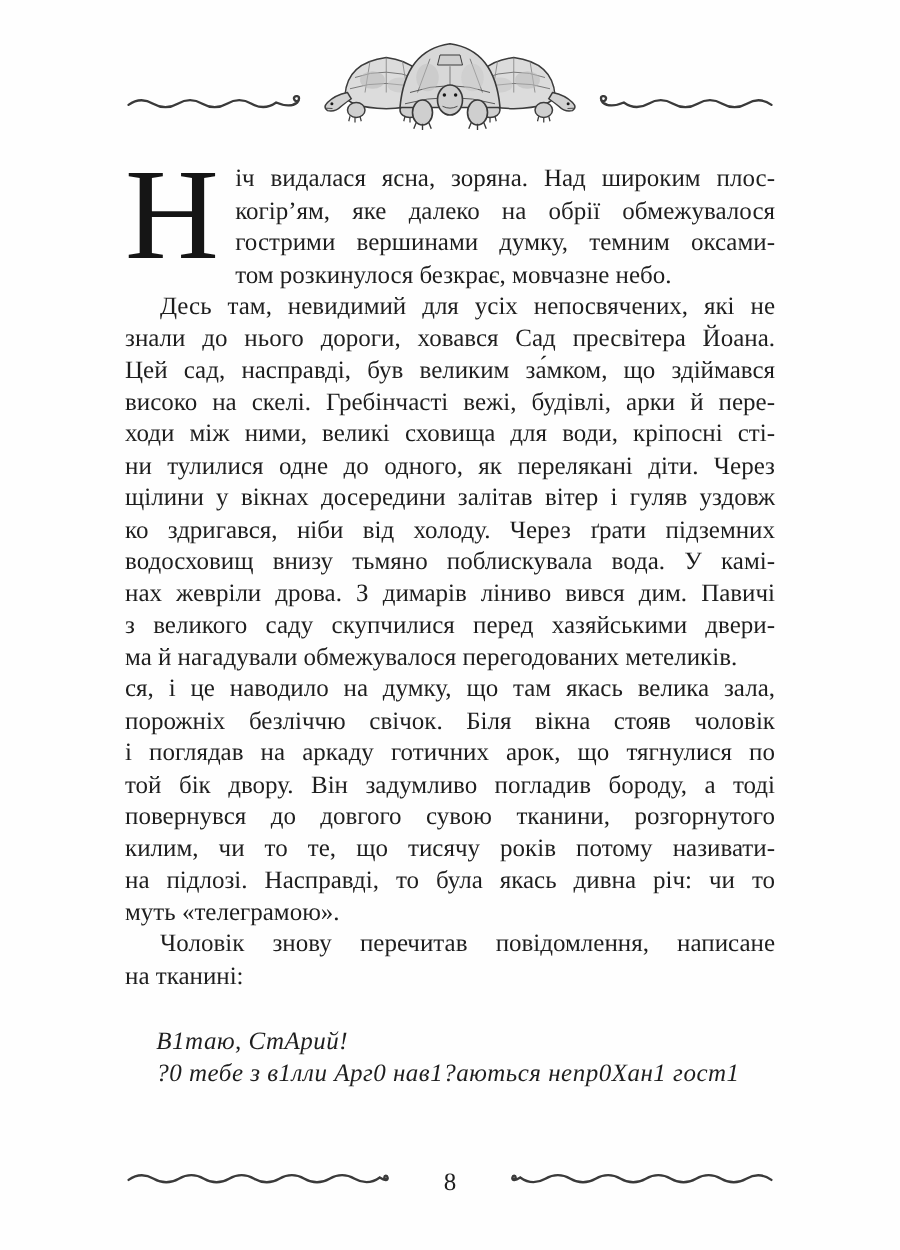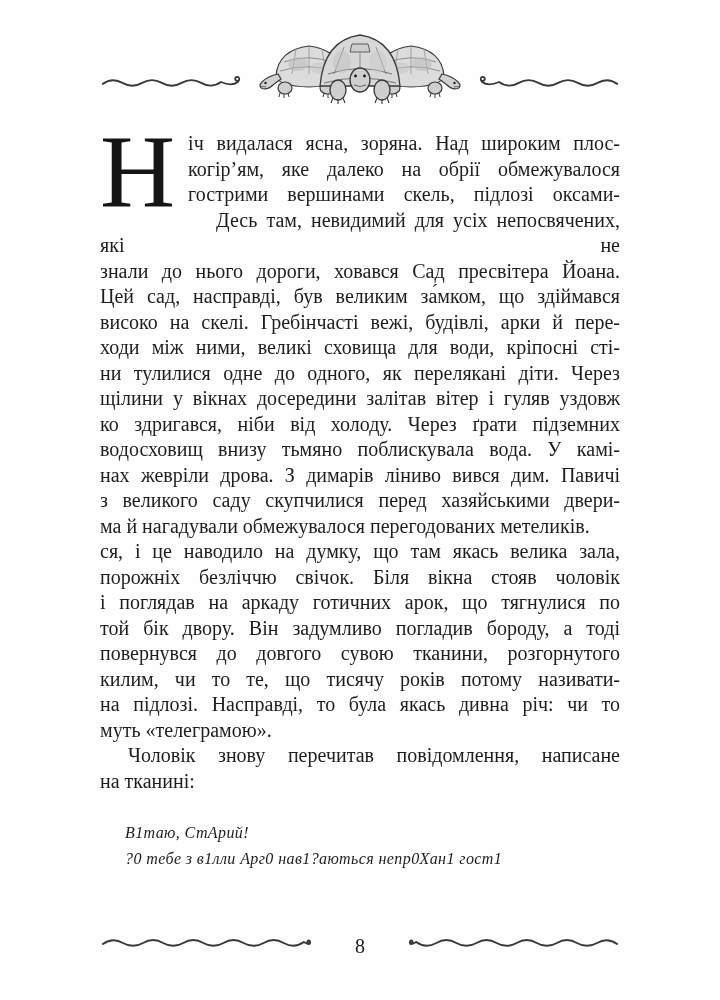--- a/index.html
+++ b/index.html
@@ -60,21 +60,21 @@
     line-height: 77px;
     height: 76px;
     margin: 2px 13px 0 0;
     color: #151515;
   }
 
   .message {
     margin-top: 26px;
     margin-left: 25px;
     font-style: italic;
-    font-size: 16px;
+    font-size: 20px;
     line-height: 26px;
     letter-spacing: 0.4px;
   }
 
   
   .footer {
     position: absolute;
     left: 100px;
     top: 931px;
     width: 520px;
@@ -160,21 +160,22 @@
                C145.3,12 147.2,12.3 148.2,11.2" fill="none" stroke="#3a3a3a" stroke-width="2" stroke-linecap="round"></path>
     </svg>
   </div>
 
   <div class="text-block" id="textBlock">
 
   <div class="para">
         <span class="dropcap">Н</span>
         <div class="line">іч видалася ясна, зоряна. Над широким плос-</div>
         <div class="line">когір’ям, яке далеко на обрії обмежувалося</div>
-        <div class="line">гострими вершинами скель, підлозі оксами-</div>
+        <div class="line">гострими вершинами думку, темним оксами-</div>
+        <div class="line last">том розкинулося безкрає, мовчазне небо.</div>
       </div>
       <div class="para">
         <div class="line indent">Десь там, невидимий для усіх непосвячених, які не</div>
         <div class="line">знали до нього дороги, ховався Сад пресвітера Йоана.</div>
         <div class="line">Цей сад, насправді, був великим за́мком, що здіймався</div>
         <div class="line">високо на скелі. Гребінчасті вежі, будівлі, арки й пере-</div>
         <div class="line">ходи між ними, великі сховища для води, кріпосні сті-</div>
         <div class="line">ни тулилися одне до одного, як перелякані діти. Через</div>
         <div class="line">щілини у вікнах досередини залітав вітер і гуляв уздовж</div>
         <div class="line">ко здригався, ніби від холоду. Через ґрати підземних</div>

